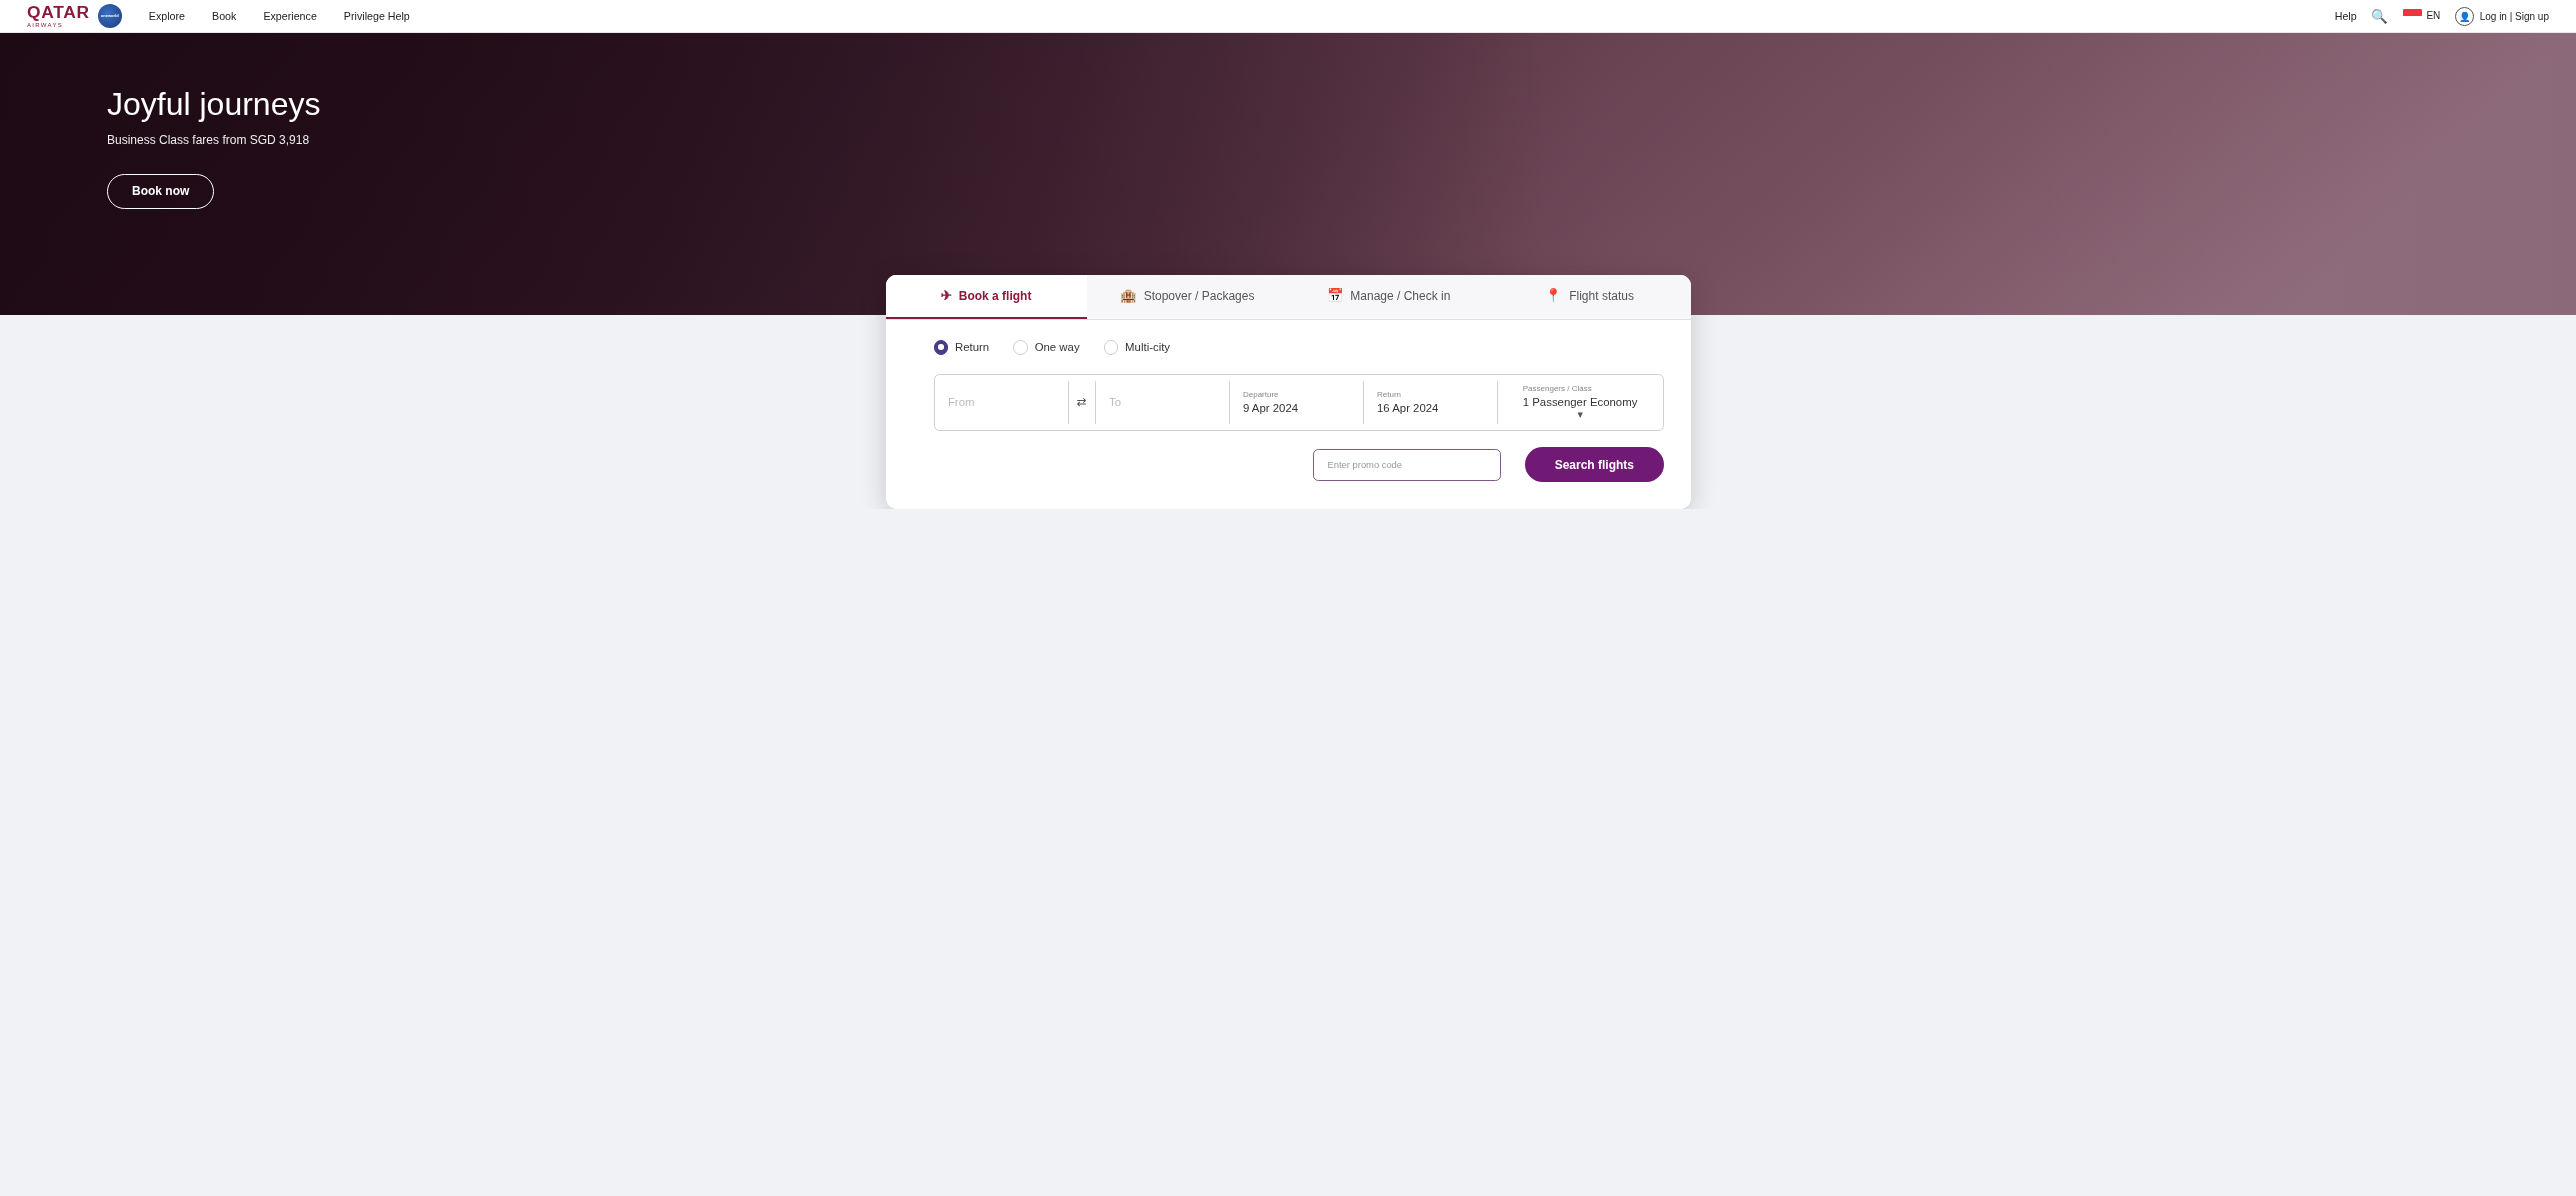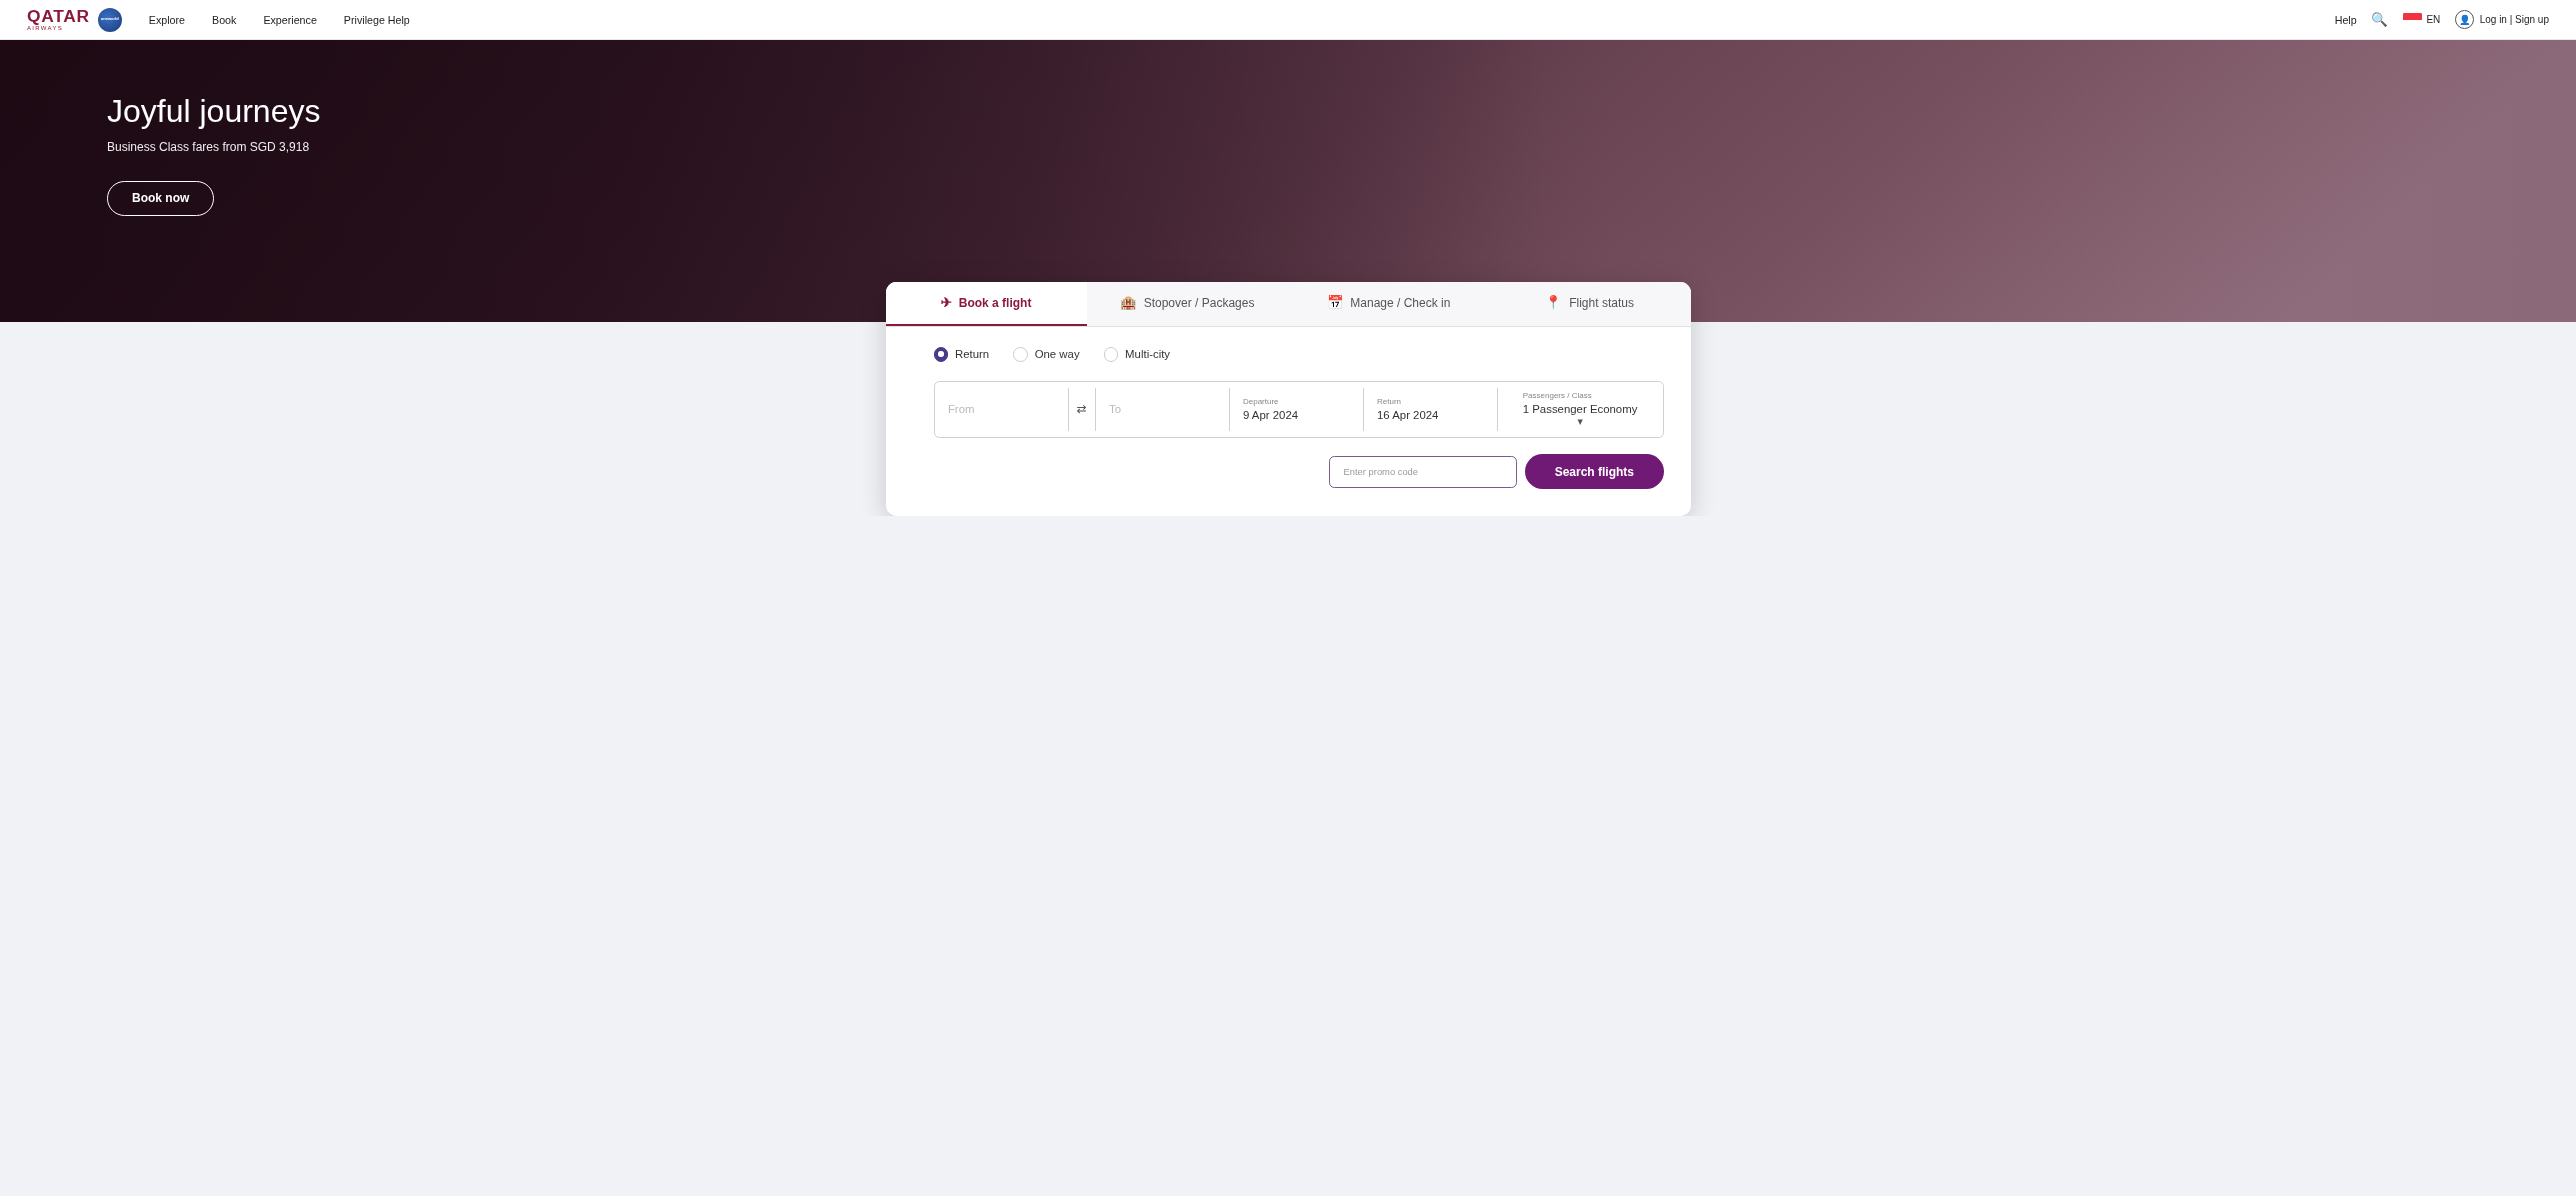--- a/index.html
+++ b/index.html
@@ -4,21 +4,21 @@
   <style>
     * { margin: 0; padding: 0; box-sizing: border-box; }
     body { font-family: 'Arial', sans-serif; background: #f0f2f5; min-width: 859px; }
 
     
     .navbar {
       display: flex;
       align-items: center;
       background: #fff;
       padding: 0 27px;
-      height: 40px;
+      height: 33px;
       border-bottom: 0.7px solid #e8e8e8;
       position: relative;
       z-index: 10;
     }
     .navbar-logo {
       display: flex;
       align-items: center;
       gap: 8px;
       margin-right: 27px;
     }
@@ -328,21 +328,21 @@
     .chevron-down {
       color: #555;
       font-size: 10.7px;
     }
 
     
     .bottom-row {
       display: flex;
       align-items: center;
       justify-content: flex-end;
-      gap: 8px;
+      gap: 24px;
     }
     .promo-input {
       border: 1.3px solid #7a5a8a;
       border-radius: 5.4px;
       padding: 9.4px 13.4px;
       font-size: 10px;
       color: #333;
       width: 188px;
       outline: none;
     }

